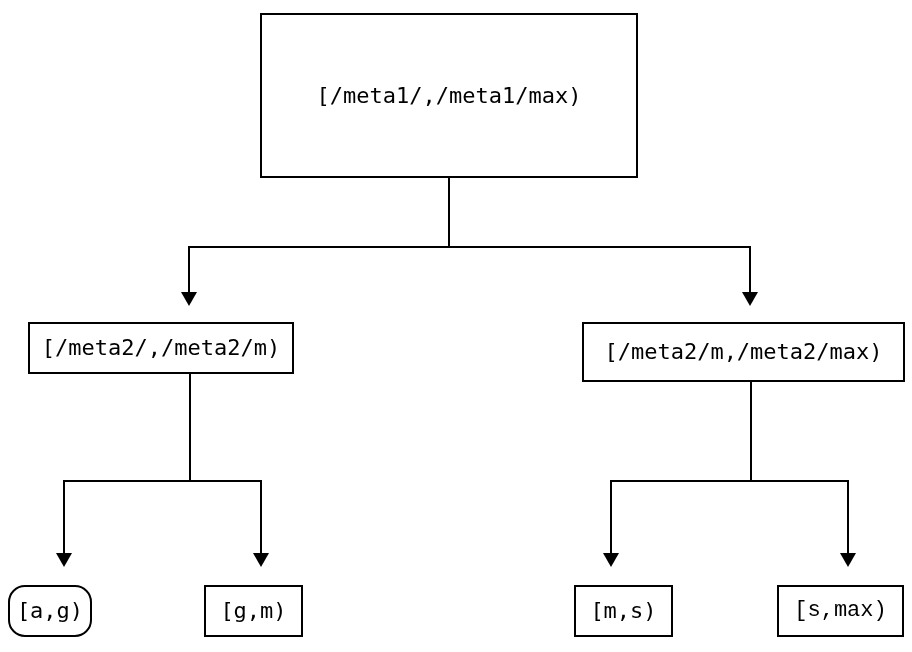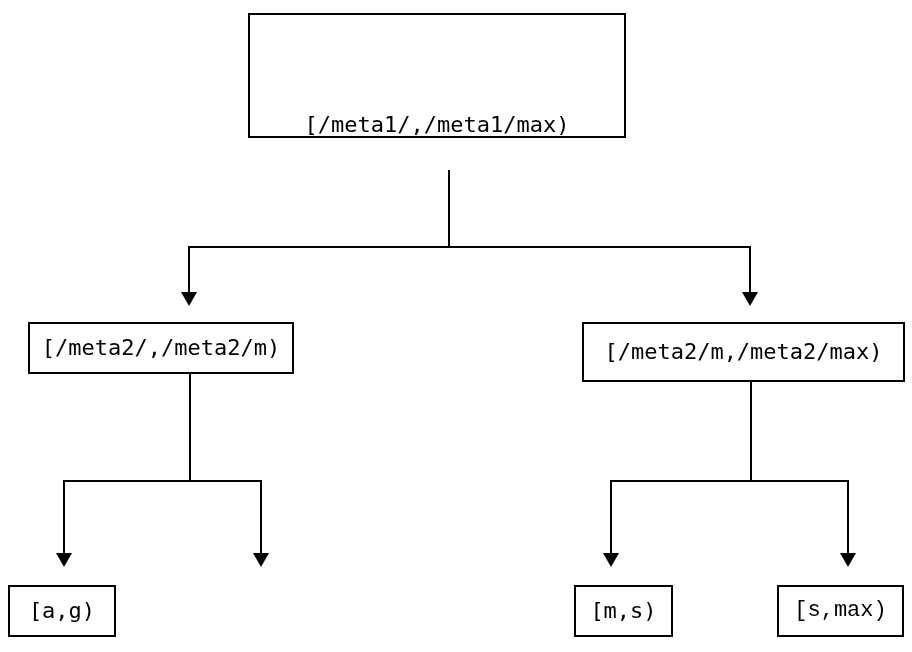--- a/index.html
+++ b/index.html
@@ -28,24 +28,24 @@
     border: 2px solid #000000;
     background: #ffffff;
     color: #000000;
     display: flex;
     align-items: center;
     justify-content: center;
     font-size: 22px;
     line-height: 1;
     white-space: nowrap;
   }
-  .node-root       { left: 248px; top: 13px;  width: 378px; height: 125px; align-items: flex-end; }
+  .node-root       { left: 260px; top: 13px;  width: 378px; height: 165px; }
   .node-meta2-low  { left: 28px;  top: 322px; width: 266px; height: 52px; }
   .node-meta2-high { left: 582px; top: 322px; width: 323px; height: 60px; }
-  .node-leaf-ag    { left: 8px;   top: 585px; width: 108px; height: 52px; }
+  .node-leaf-ag    { left: 8px;   top: 585px; width: 84px; height: 52px; border-radius: 17px; }
   .node-leaf-gm    { left: 204px; top: 585px; width: 99px;  height: 52px; }
   .node-leaf-ms    { left: 554px; top: 585px; width: 99px;  height: 52px; margin-left: 20px; }
   .node-leaf-smax  { left: 777px; top: 585px; width: 127px; height: 52px; font-family: Liberation Mono, monospace; }
 </style>
 </head>
 <body>
 
 <div class="canvas">
 
   <svg class="edges-layer" viewBox="0 0 912 652" xmlns="http://www.w3.org/2000/svg" fill="none" stroke="#000000" stroke-width="2">
@@ -76,20 +76,23 @@
   </div>
 
   <div class="node node-meta2-high">
     <span>[/meta2/m,/meta2/max)</span>
   </div>
 
   <div class="node node-leaf-ag">
     <span>[a,g)</span>
   </div>
 
+  <div class="node node-leaf-gm">
+    <span>[g,m)</span>
+  </div>
 
   <div class="node node-leaf-ms">
     <span>[m,s)</span>
   </div>
 
   <div class="node node-leaf-smax">
     <span>[s,max)</span>
   </div>
 
 </div>

